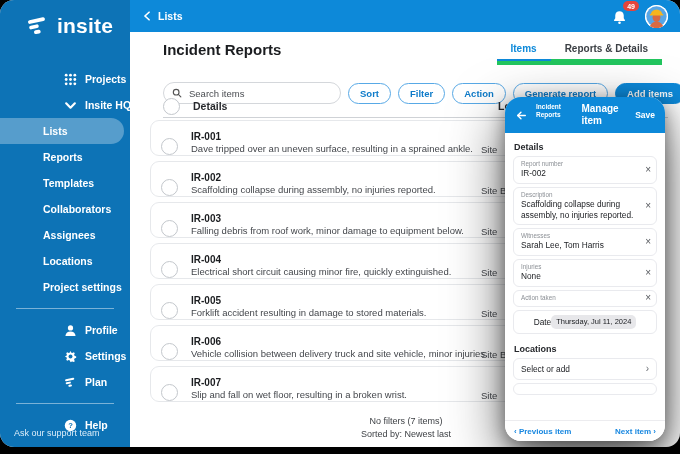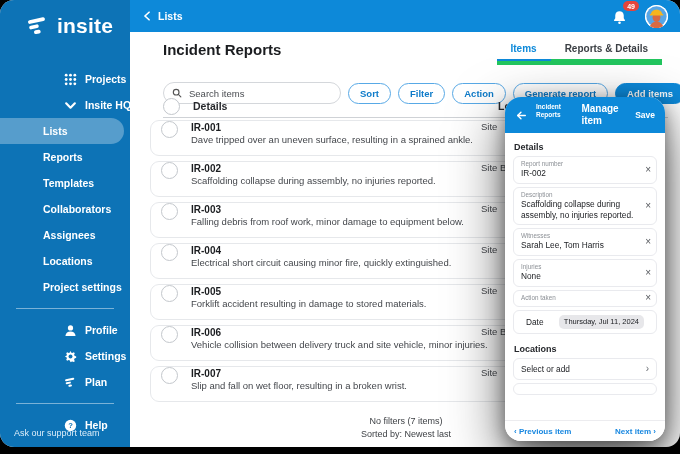--- a/index.html
+++ b/index.html
@@ -50,21 +50,21 @@
   .search-pill input::placeholder{color:#4a4d52;}
   .btn{height:21px;border-radius:11px;border:1.3px solid #58a9e6;background:#fff;color:#0e7bc9;
     font-size:9.5px;font-weight:bold;padding:0 11px;cursor:pointer;font-family:"Liberation Sans",sans-serif;white-space:nowrap;}
   .btn.filled{background:#0d89d9;border-color:#0d89d9;color:#fff;}
   .list-header{position:absolute;left:33px;top:63px;right:12px;display:flex;align-items:center;
     border-bottom:1px solid #cfd2d6;height:22px;}
   .radio{width:15px;height:15px;border:1.5px solid #c3c7cc;border-radius:50%;background:#fff;flex:0 0 auto;cursor:pointer;}
   .col-details{font-size:10.5px;font-weight:bold;color:#27292d;margin-left:13px;}
   .col-location{font-size:10.5px;font-weight:bold;color:#27292d;position:absolute;left:335px;}
   .rows{position:absolute;left:20px;top:88px;width:512px;}
-  .row{position:relative;display:flex;align-items:flex-start;background:#fff;border:1px solid #e6e8eb;
+  .row{position:relative;display:flex;align-items:flex-end;background:#fff;border:1px solid #e6e8eb;
     border-radius:9px;height:34px;margin-bottom:5px;padding-left:10px;cursor:pointer;}
   .row-text{margin-left:13px;}
   .row-id{font-size:10px;font-weight:bold;color:#1b1d20;line-height:1.3;}
   .row-desc{font-size:9.5px;color:#44474c;line-height:1.25;white-space:nowrap;}
   .row-loc{position:absolute;left:330px;font-size:9.5px;color:#44474c;white-space:nowrap;}
   .list-footer{position:absolute;left:20px;width:512px;top:383px;text-align:center;
     font-size:9px;color:#3f4246;line-height:1.45;}
   
   .panel{position:absolute;left:505px;top:97px;width:160px;height:344px;background:#fff;
     border-radius:16px;z-index:5;box-shadow:0 20px 55px rgba(0,0,0,.62),0 5px 18px rgba(0,0,0,.4);}
@@ -77,21 +77,21 @@
   .panel-title{font-size:10px;font-weight:bold;}
   .panel-save{margin-left:auto;margin-right:10px;font-size:8.5px;font-weight:bold;cursor:pointer;}
   .panel-body{position:absolute;left:0;right:0;top:36px;bottom:20px;overflow:hidden;padding:6px 8px 0;}
   .section-label{font-size:9px;font-weight:bold;color:#26282c;margin:3px 1px 4px;}
   .fcard{position:relative;background:#fff;border:1px solid #e9eaee;border-radius:6px;
     padding:3px 16px 4px 7px;margin-bottom:3px;}
   .flabel{font-size:6.3px;color:#8b8f95;margin-bottom:1px;}
   .fvalue{font-size:8.3px;color:#202226;line-height:1.3;}
   .fclear{position:absolute;right:5px;top:50%;transform:translateY(-50%);font-size:10px;
     color:#55585d;cursor:pointer;line-height:1;}
-  .date-card{display:flex;align-items:center;justify-content:space-between;background:#fff;
+  .date-card{display:flex;align-items:center;justify-content:center;background:#fff;
     border:1px solid #e9eaee;border-radius:6px;padding:4px 12px;margin-bottom:3px;}
   .date-label{font-size:8.3px;color:#202226;}
   .date-chip{background:#e7e7ea;border-radius:5px;padding:2.5px 5px;font-size:7.5px;color:#202226;cursor:pointer;}
   .loc-select{display:flex;align-items:center;justify-content:space-between;background:#fff;
     border:1px solid #e9eaee;border-radius:6px;padding:5px 7px;margin-bottom:3px;cursor:pointer;}
   .loc-select-text{font-size:8.3px;color:#202226;}
   .chev{font-size:10px;color:#6b6f75;line-height:1;}
   .loc-item{position:relative;display:flex;align-items:center;gap:7px;background:#fff;
     border:1px solid #e9eaee;border-radius:6px;padding:5px 16px 5px 9px;margin-bottom:3px;}
   .panel-footer{position:absolute;left:0;right:0;bottom:0;height:20px;border-top:1px solid #ececef;

